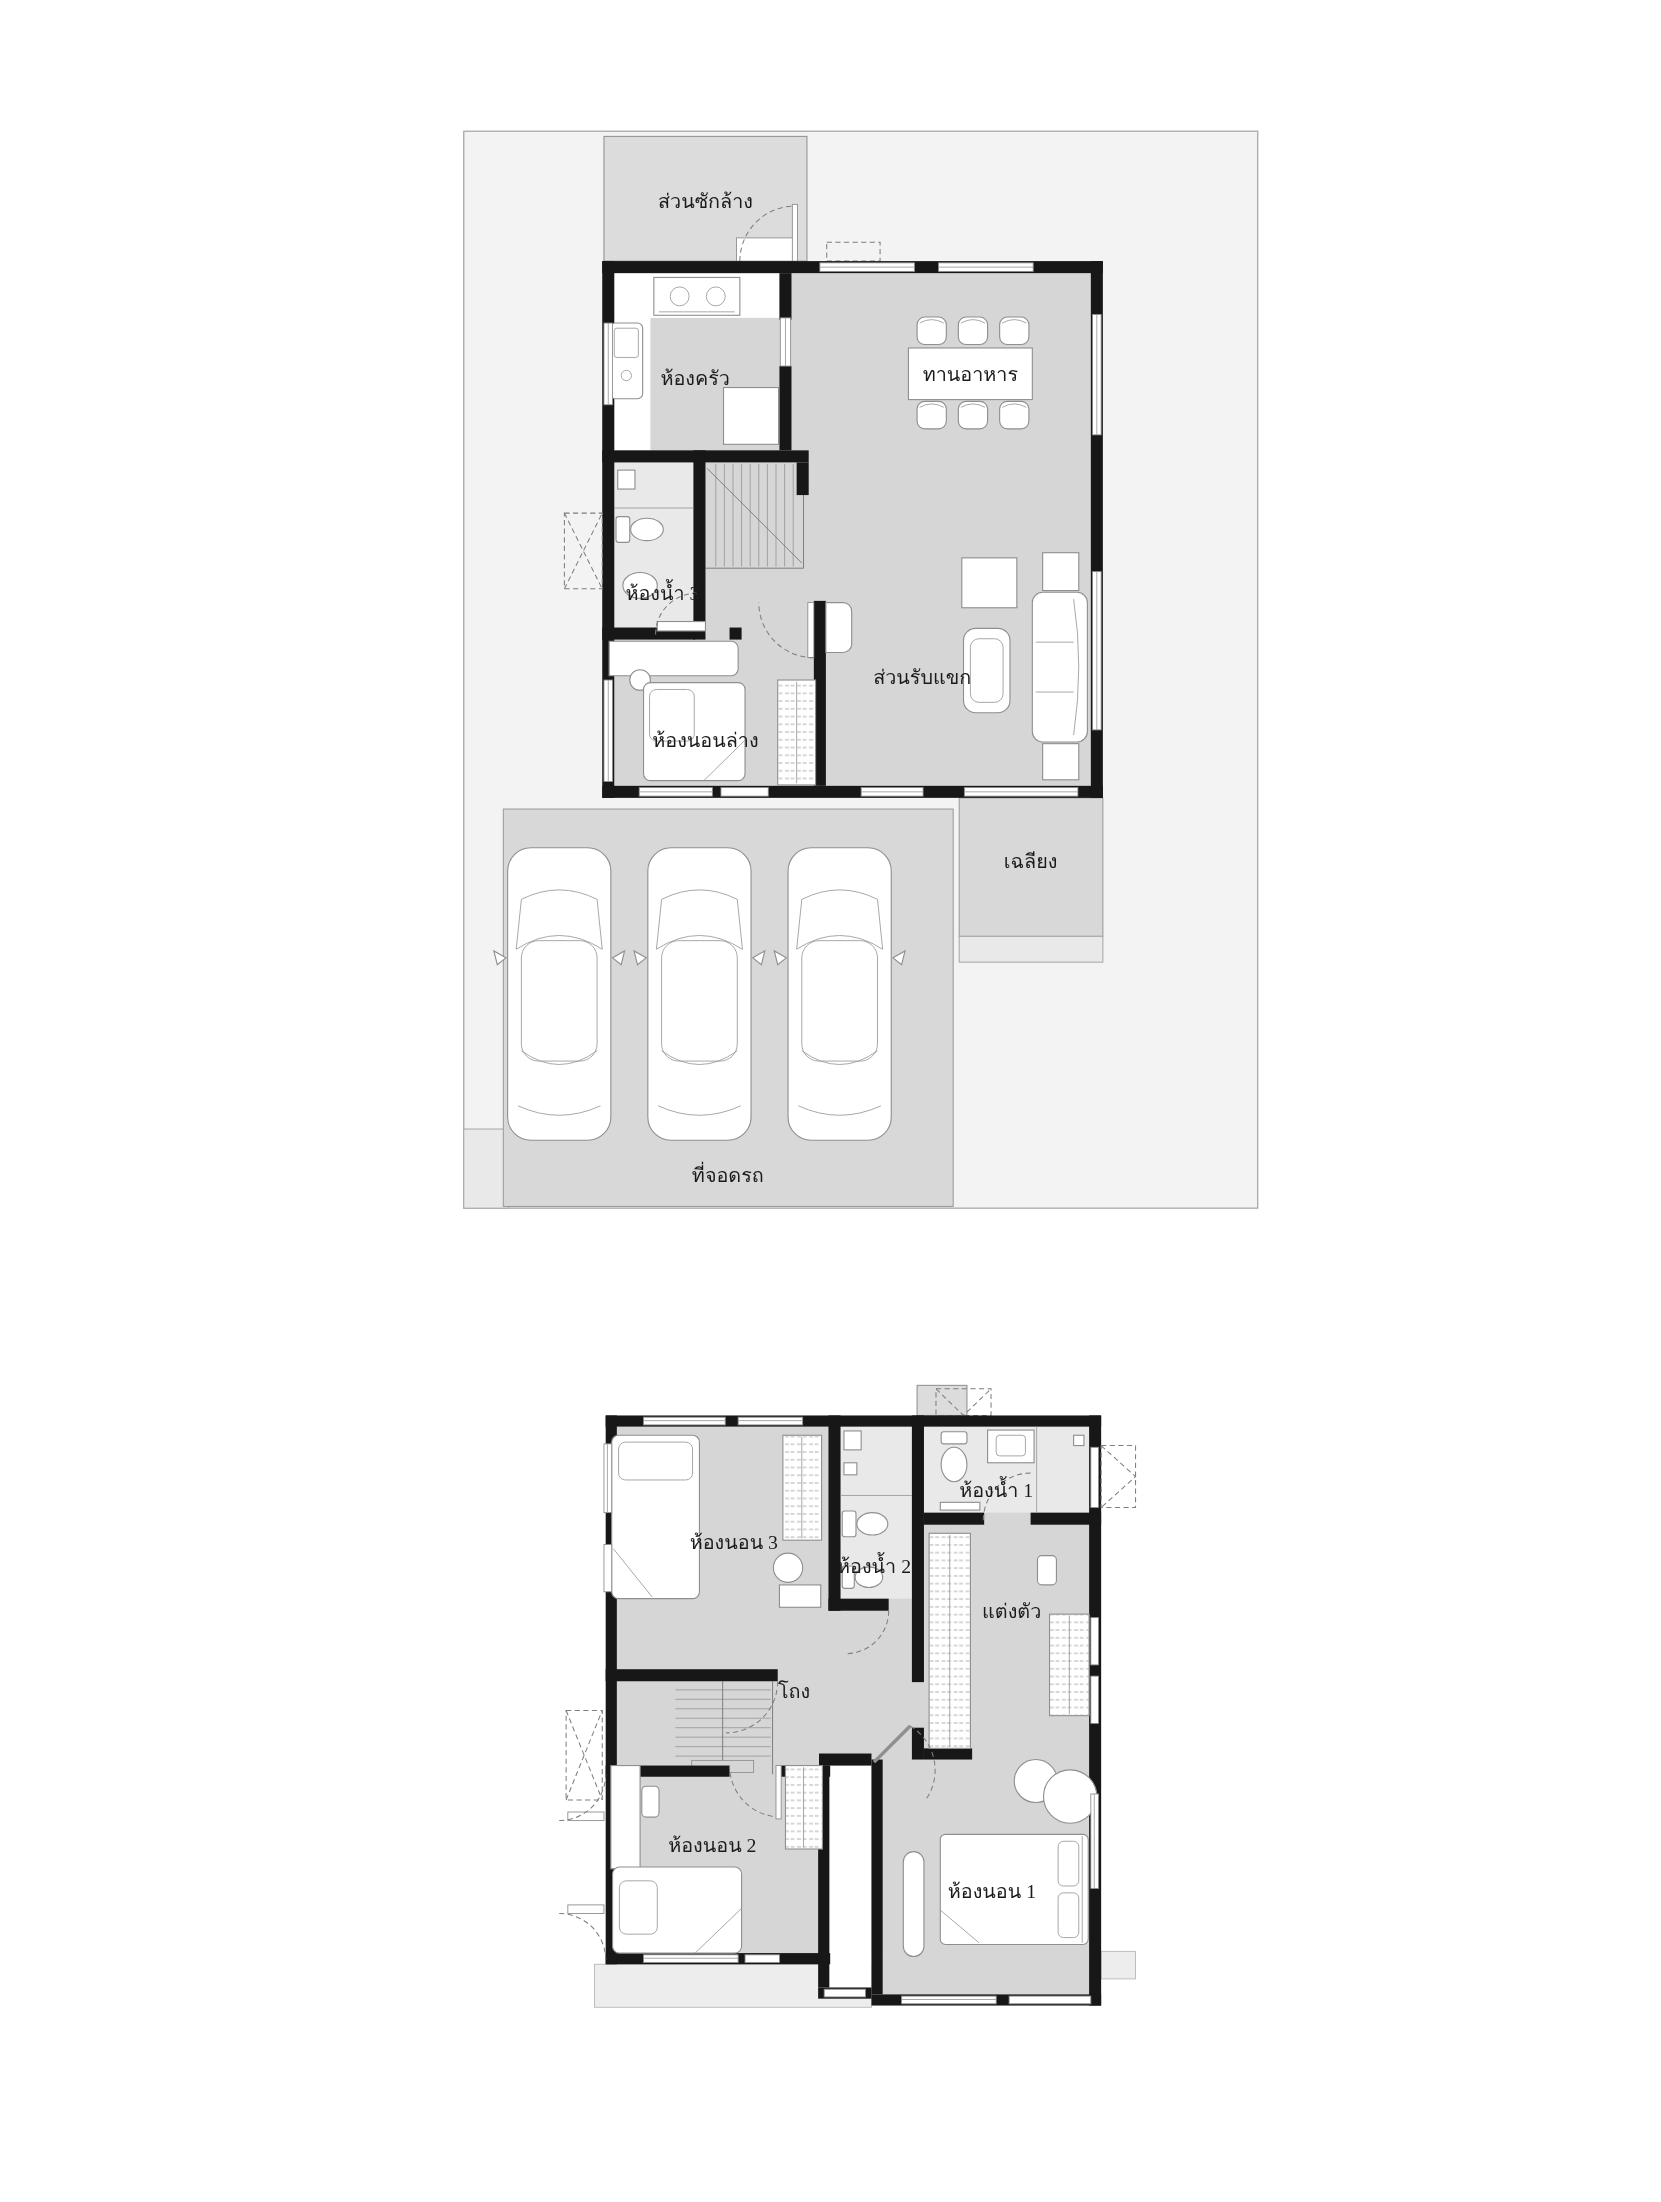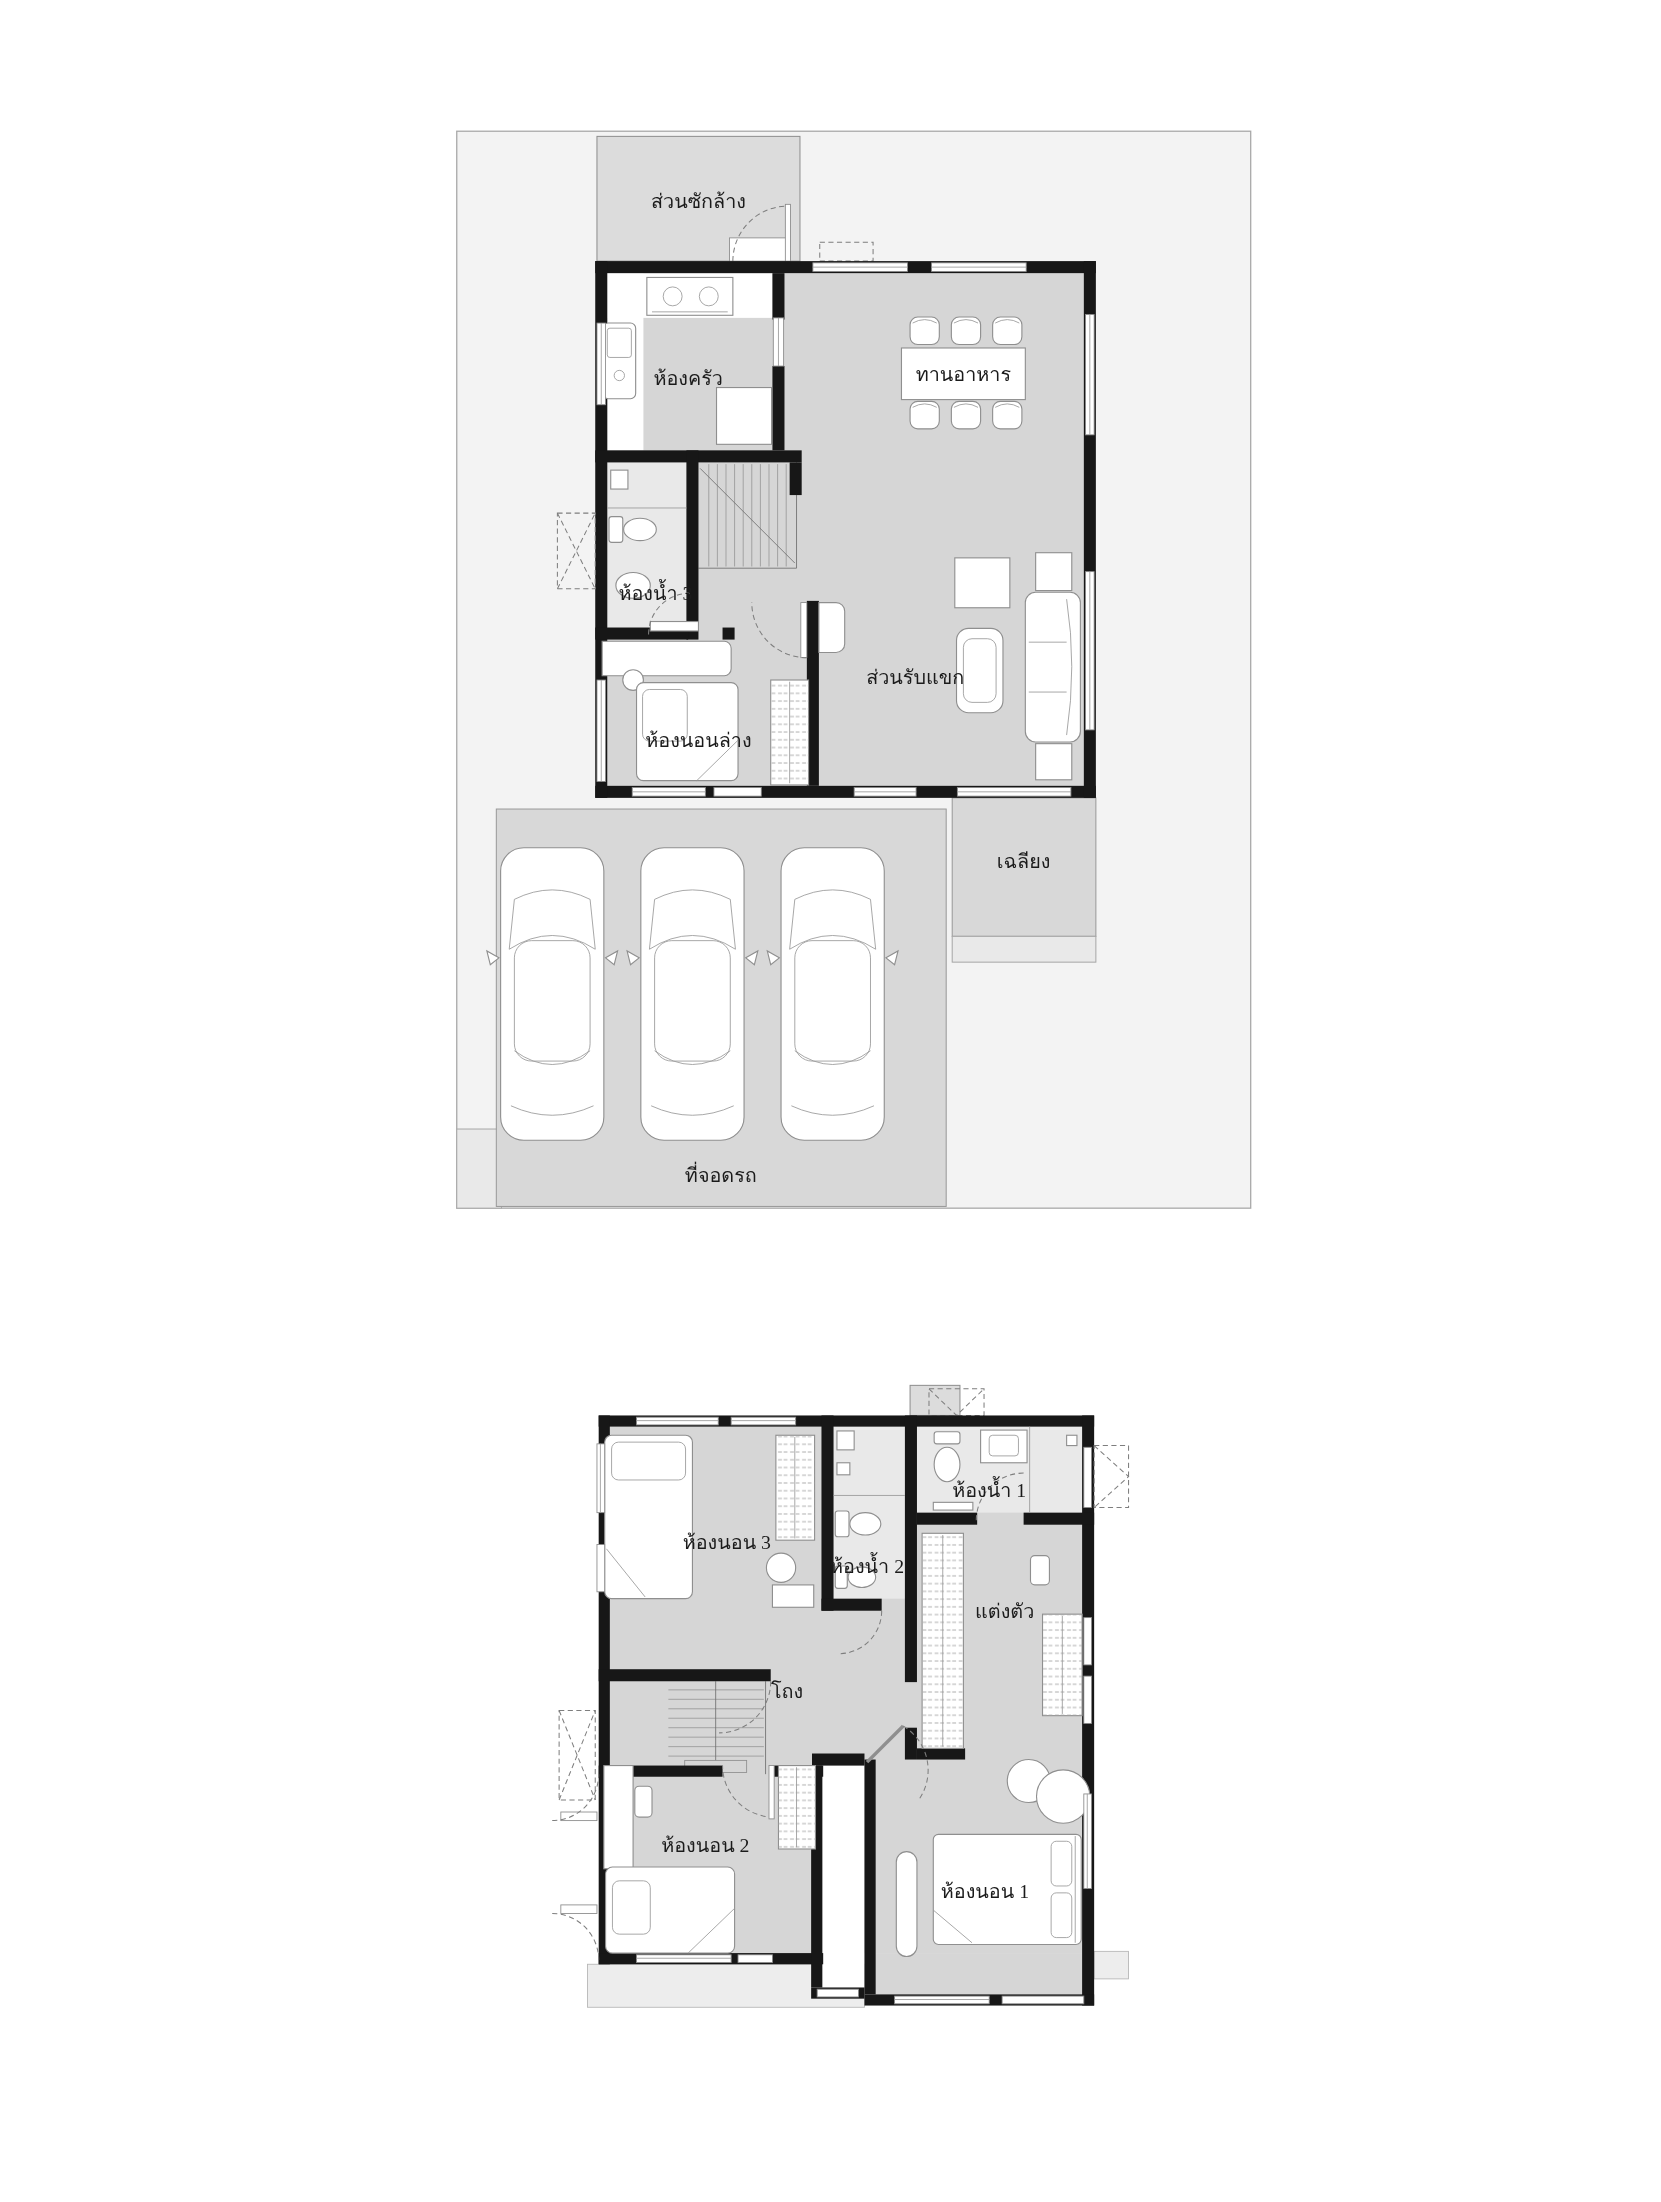--- a/index.html
+++ b/index.html
@@ -1,17 +1,17 @@
 <!DOCTYPE html>
 <html style="--page_bg: #ffffff; --site_bg: #f3f3f3; --site_border: #a8a8a8; --room_fill: #d6d6d6; --bath_fill: #e9e9e9; --service_fill: #dcdcdc; --parking_fill: #d8d8d8; --wall_color: #171717; --label_color: #1b1b1b;font-size:13.8px"><head>
 <meta charset="utf-8">
 <style>
   html,body{margin:0;padding:0;background:#fff;}
   body{width:1661px;height:2203px;position:relative;font-family:"Liberation Sans",sans-serif;}
-  #canvas-wrap{position:absolute;inset:0;}
+  #canvas-wrap{position:absolute;inset:0;padding-left:7px;}
   svg{display:block;}
   .site{fill:var(--site_bg,#f3f3f3);stroke:var(--site_border,#a8a8a8);stroke-width:1.5;}
   .sitestep{fill:#e9e9e9;stroke:var(--site_border,#a8a8a8);stroke-width:1.2;}
   .room{fill:var(--room_fill,#d6d6d6);}
   .bath{fill:var(--bath_fill,#e9e9e9);}
   .svc{fill:var(--service_fill,#dcdcdc);stroke:#8f8f8f;stroke-width:1.2;}
   .park{fill:var(--parking_fill,#d8d8d8);stroke:#9a9a9a;stroke-width:1.2;}
   .apron{fill:#ededed;stroke:#b5b5b5;stroke-width:1;}
   .wall{fill:var(--wall_color,#171717);}
   .win{fill:#ffffff;stroke:#8a8a8a;stroke-width:1;}

